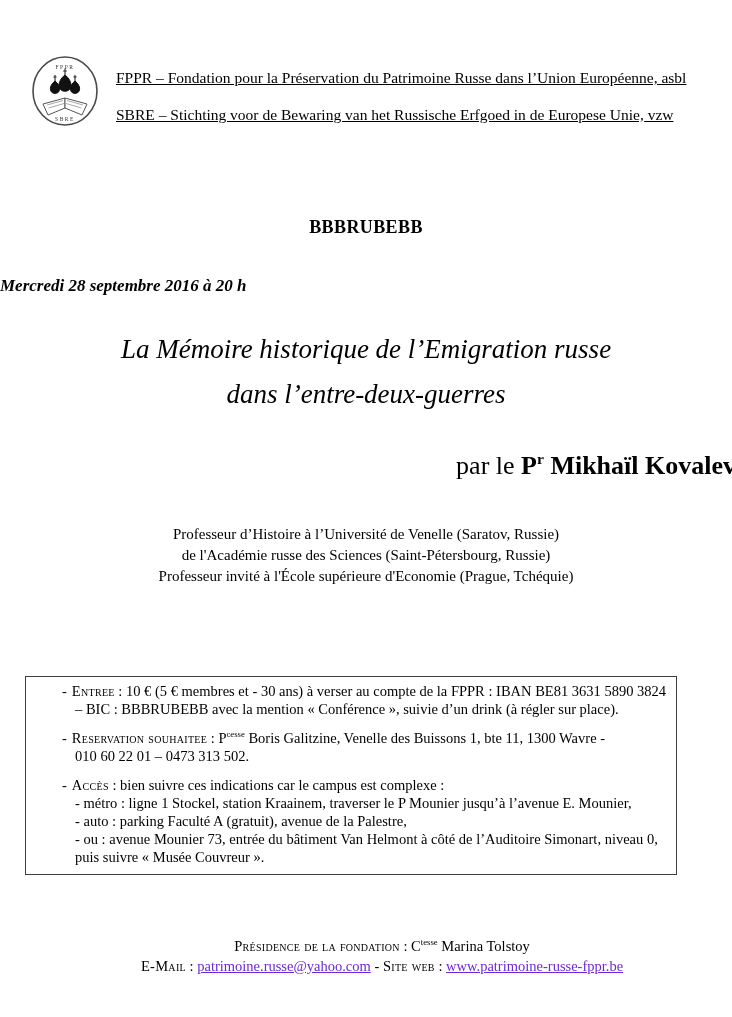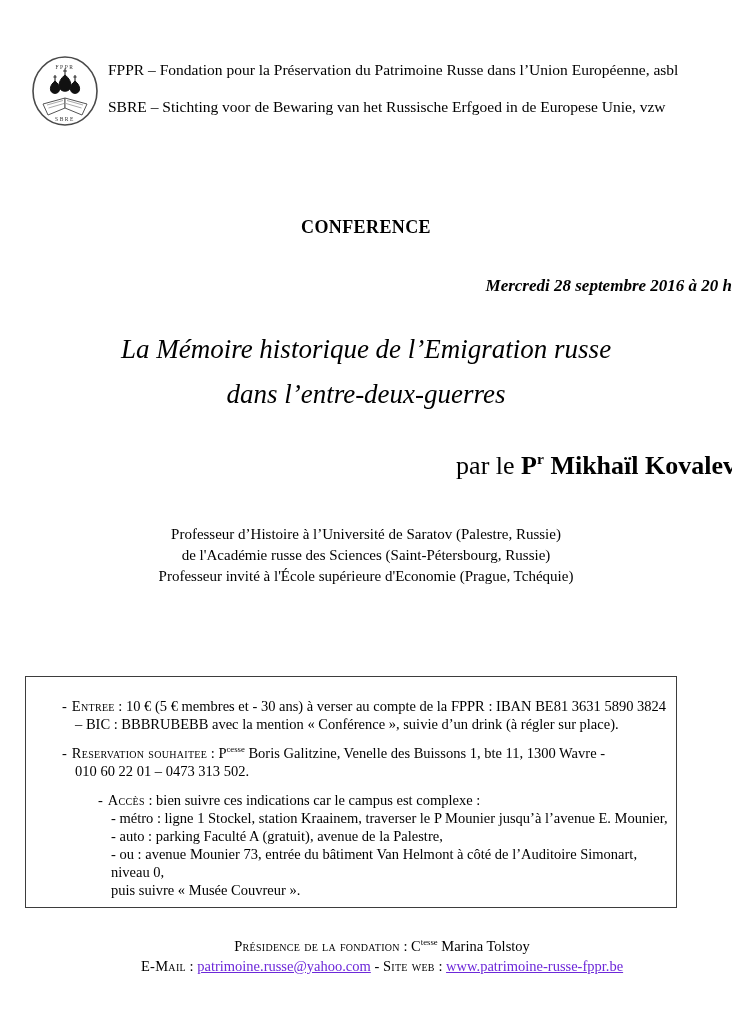--- a/index.html
+++ b/index.html
@@ -4,39 +4,39 @@
 <style>
   html,body{margin:0;padding:0;background:#ffffff;}
   .page{
     position:relative;width:732px;height:1017px;background:#ffffff;
     font-family:"Liberation Serif", serif;color:#000;overflow:hidden;
   }
   
   .org-header{position:absolute;top:55px;left:31px;right:18px;display:flex;align-items:flex-start;}
   .logo{width:68px;height:72px;flex:0 0 68px;margin-right:9px;}
   .org-lines{padding-top:5px;font-size:15.5px;line-height:20px;}
-  .org-lines p{margin:0;}
+  .org-lines p{margin:8px;text-decoration:underline;}
   .org-lines p:first-child{margin-bottom:17px;}
   
   .kicker{position:absolute;top:217px;left:0;width:100%;text-align:center;
     font-weight:bold;font-size:18px;letter-spacing:0.4px;}
-  .date{position:absolute;top:276px;left:0;width:100%;text-align:right;
+  .date{position:absolute;top:276px;left:0;width:100%;text-align:left;
     font-weight:bold;font-style:italic;font-size:17px;}
   .title{position:absolute;top:327px;left:0;width:100%;text-align:center;
     font-style:italic;font-size:27px;line-height:45px;}
   .speaker{position:absolute;top:451px;left:4px;width:100%;text-align:right;font-size:26px;}
   .speaker .b{font-weight:bold;}
   .sup{font-size:60%;vertical-align:super;line-height:0;}
   .credentials{position:absolute;top:524px;left:0;width:100%;text-align:center;
     font-size:15px;line-height:21px;}
   
   .info-box{position:absolute;left:25px;top:676px;width:652px;box-sizing:border-box;
-    border:1px solid #3d3d3d;padding:20px 8px 8px 36px;font-size:14.5px;line-height:18px;}
+    border:1px solid #3d3d3d;padding:5px 8px 8px 36px;font-size:14.5px;line-height:18px;}
   .entry{margin:0 0 11px 0;text-indent:-13px;padding-left:13px;}
-  .entry:last-child{margin-bottom:0;margin-left:36px;}
+  .entry:last-child{margin-bottom:0;}
   .bullet{margin-right:5px;}
   .sc{font-variant:small-caps;letter-spacing:0.3px;}
   .block{display:block;text-indent:0;}
   
   .page-footer{position:absolute;top:936px;left:0;width:100%;text-align:center;
     font-size:14.5px;line-height:20px;padding-left:16px;}
   .link{color:#6d28d9;text-decoration:underline;cursor:pointer;}
 </style>
 </head>
 <body>
@@ -69,33 +69,33 @@
         </g>
         <text x="34" y="66" text-anchor="middle" font-size="5.5" letter-spacing="1.5" fill="#333">SBRE</text>
       </svg>
     </div>
     <div class="org-lines">
       <p>FPPR – Fondation pour la Préservation du Patrimoine Russe  dans l’Union Européenne, asbl</p>
       <p>SBRE – Stichting voor de Bewaring van het Russische Erfgoed  in de Europese Unie, vzw</p>
     </div>
   </header>
 
-  <div class="kicker">CONFERENCE</div>
+  <div class="kicker">BBBRUBEBB</div>
 
   <div class="date">Mercredi 28 septembre 2016 à 20 h</div>
 
   <div class="title">
     <div>La Mémoire historique de l’Emigration russe</div>
     <div>dans l’entre-deux-guerres</div>
   </div>
 
   <div class="speaker"><span>par le </span><span class="b">P</span><span class="b sup">r</span><span class="b"> Mikhaïl Kovalev</span></div>
 
   <div class="credentials">
-    <div>Professeur d’Histoire à l’Université de Saratov (Palestre, Russie)</div>
+    <div>Professeur d’Histoire à l’Université de Venelle (Saratov, Russie)</div>
     <div>de l'Académie russe des Sciences (Saint-Pétersbourg, Russie)</div>
     <div>Professeur invité à l'École supérieure d'Economie (Prague, Tchéquie)</div>
   </div>
 
   <div class="info-box">
     <p class="entry"><span class="bullet">-</span><span class="sc">Entree</span><span> : 10 € (5 € membres et - 30 ans)  à verser au compte de la FPPR : IBAN BE81 3631 5890 3824 – BIC : BBBRUBEBB  avec la mention « Conférence », suivie d’un drink (à régler sur place).</span></p>
 
     <p class="entry"><span class="bullet">-</span><span class="sc">Reservation souhaitee</span><span> : P</span><span class="sup">cesse</span><span> Boris Galitzine, Venelle des Buissons 1, bte 11, 1300 Wavre -</span><span class="block">010 60 22 01 – 0473 313 502.</span></p>
 
 

